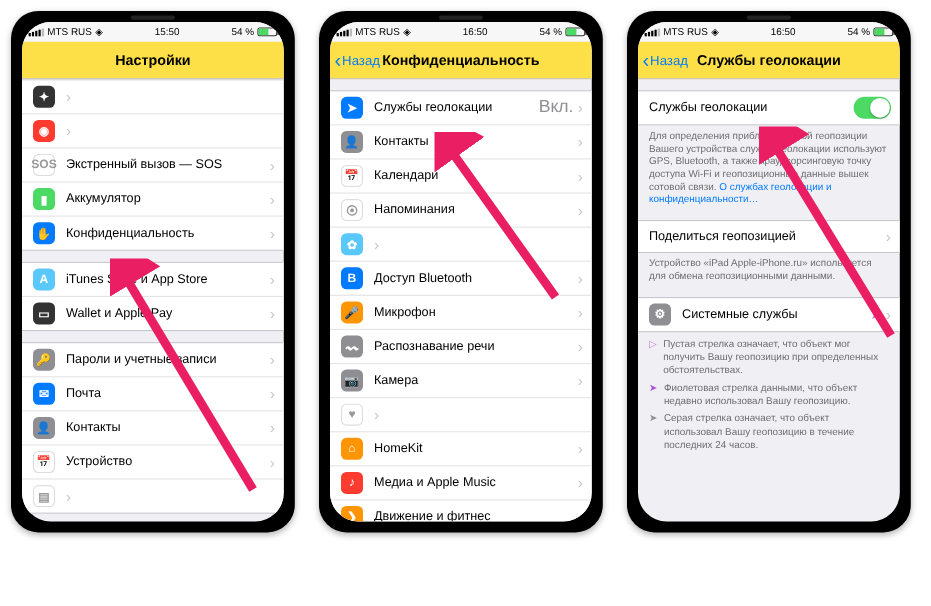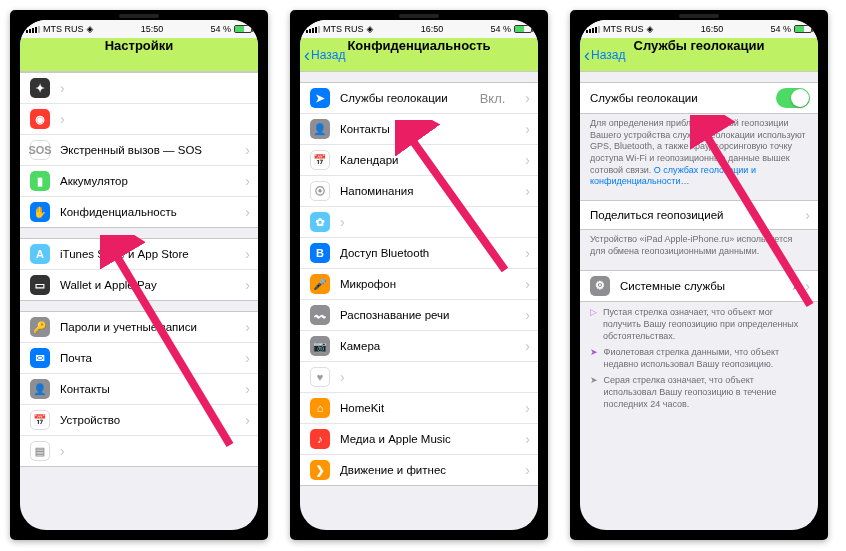--- a/index.html
+++ b/index.html
@@ -7,23 +7,23 @@
     background: #fff;
     font-family: -apple-system, "Helvetica Neue", Arial, sans-serif;
     display: flex;
     gap: 22px;
     padding: 10px;
     width: 846px;
     height: 551px;
   }
   .phone {
     width: 258px;
-    height: 530px;
+    height: 474px;
     background: #000;
-    border-radius: 5px;
+    border-radius: 25px;
     padding: 10px;
     position: relative;
     box-shadow: 0 2px 6px rgba(0,0,0,.3);
   }
   .screen {
     width: 100%;
     height: 100%;
     background: #efeff4;
     border-radius: 26px;
     overflow: hidden;
@@ -48,24 +48,24 @@
   }
   .statusbar .left, .statusbar .right { display: flex; align-items: center; gap: 3px; }
   .signal { display: inline-flex; gap: 1px; align-items: flex-end; }
   .signal span { width: 2px; background: #000; display: inline-block; }
   .signal span:nth-child(1){height:3px}.signal span:nth-child(2){height:4px}.signal span:nth-child(3){height:5px}.signal span:nth-child(4){height:6px}.signal span:nth-child(5){height:7px;background:#bbb}
   .battery { width: 18px; height: 8px; border: 1px solid #333; border-radius: 2px; position: relative; }
   .battery::after { content:''; position:absolute; right:-3px; top:2px; width:2px; height:4px; background:#333; border-radius:1px; }
   .battery i { display:block; height:100%; width:54%; background:#4cd964; }
   .navbar {
     height: 34px;
-    background: #bef264;
+    background: #fde047;
     border-bottom: 1px solid #c8c7cc;
     display: flex;
-    align-items: flex-start;
+    align-items: center;
     justify-content: center;
     position: relative;
     font-size: 13px;
     font-weight: 600;
   }
   .navbar .back {
     position: absolute; left: 4px; top: 0; bottom: 0;
     display: flex; align-items: center;
     color: #007aff; font-size: 12px; font-weight: 400;
   }
@@ -84,21 +84,21 @@
   .cell + .cell { border-top: 1px solid #e5e5e7; }
   .group > .cell:first-child { border-top: 1px solid #c8c7cc; }
   .group > .cell:last-child { border-bottom: 1px solid #c8c7cc; }
   .icon {
     width: 20px; height: 20px; border-radius: 5px;
     margin-right: 10px; flex-shrink: 0;
     display: flex; align-items: center; justify-content: center;
     color: #fff; font-size: 11px; font-weight: 700;
   }
   .label { flex: 1; color: #000; }
-  .detail { color: #8e8e93; font-size: 13px; margin-right: 20px; }
+  .detail { color: #8e8e93; font-size: 16px; margin-right: 4px; }
   .chevron { color: #c7c7cc; font-size: 14px; }
   .footnote { font-size: 9px; color: #6d6d72; padding: 4px 10px 2px; line-height: 1.3; }
   .footnote a { color: #007aff; text-decoration: none; }
   .legend { font-size: 9px; color: #6d6d72; padding: 4px 10px; line-height: 1.35; }
   .legend-row { display:flex; gap:6px; margin-bottom:4px; }
   .legend-arrow { flex-shrink:0; }
   .toggle {
     width: 34px; height: 20px; background: #4cd964; border-radius: 10px;
     position: relative; flex-shrink: 0;
   }

